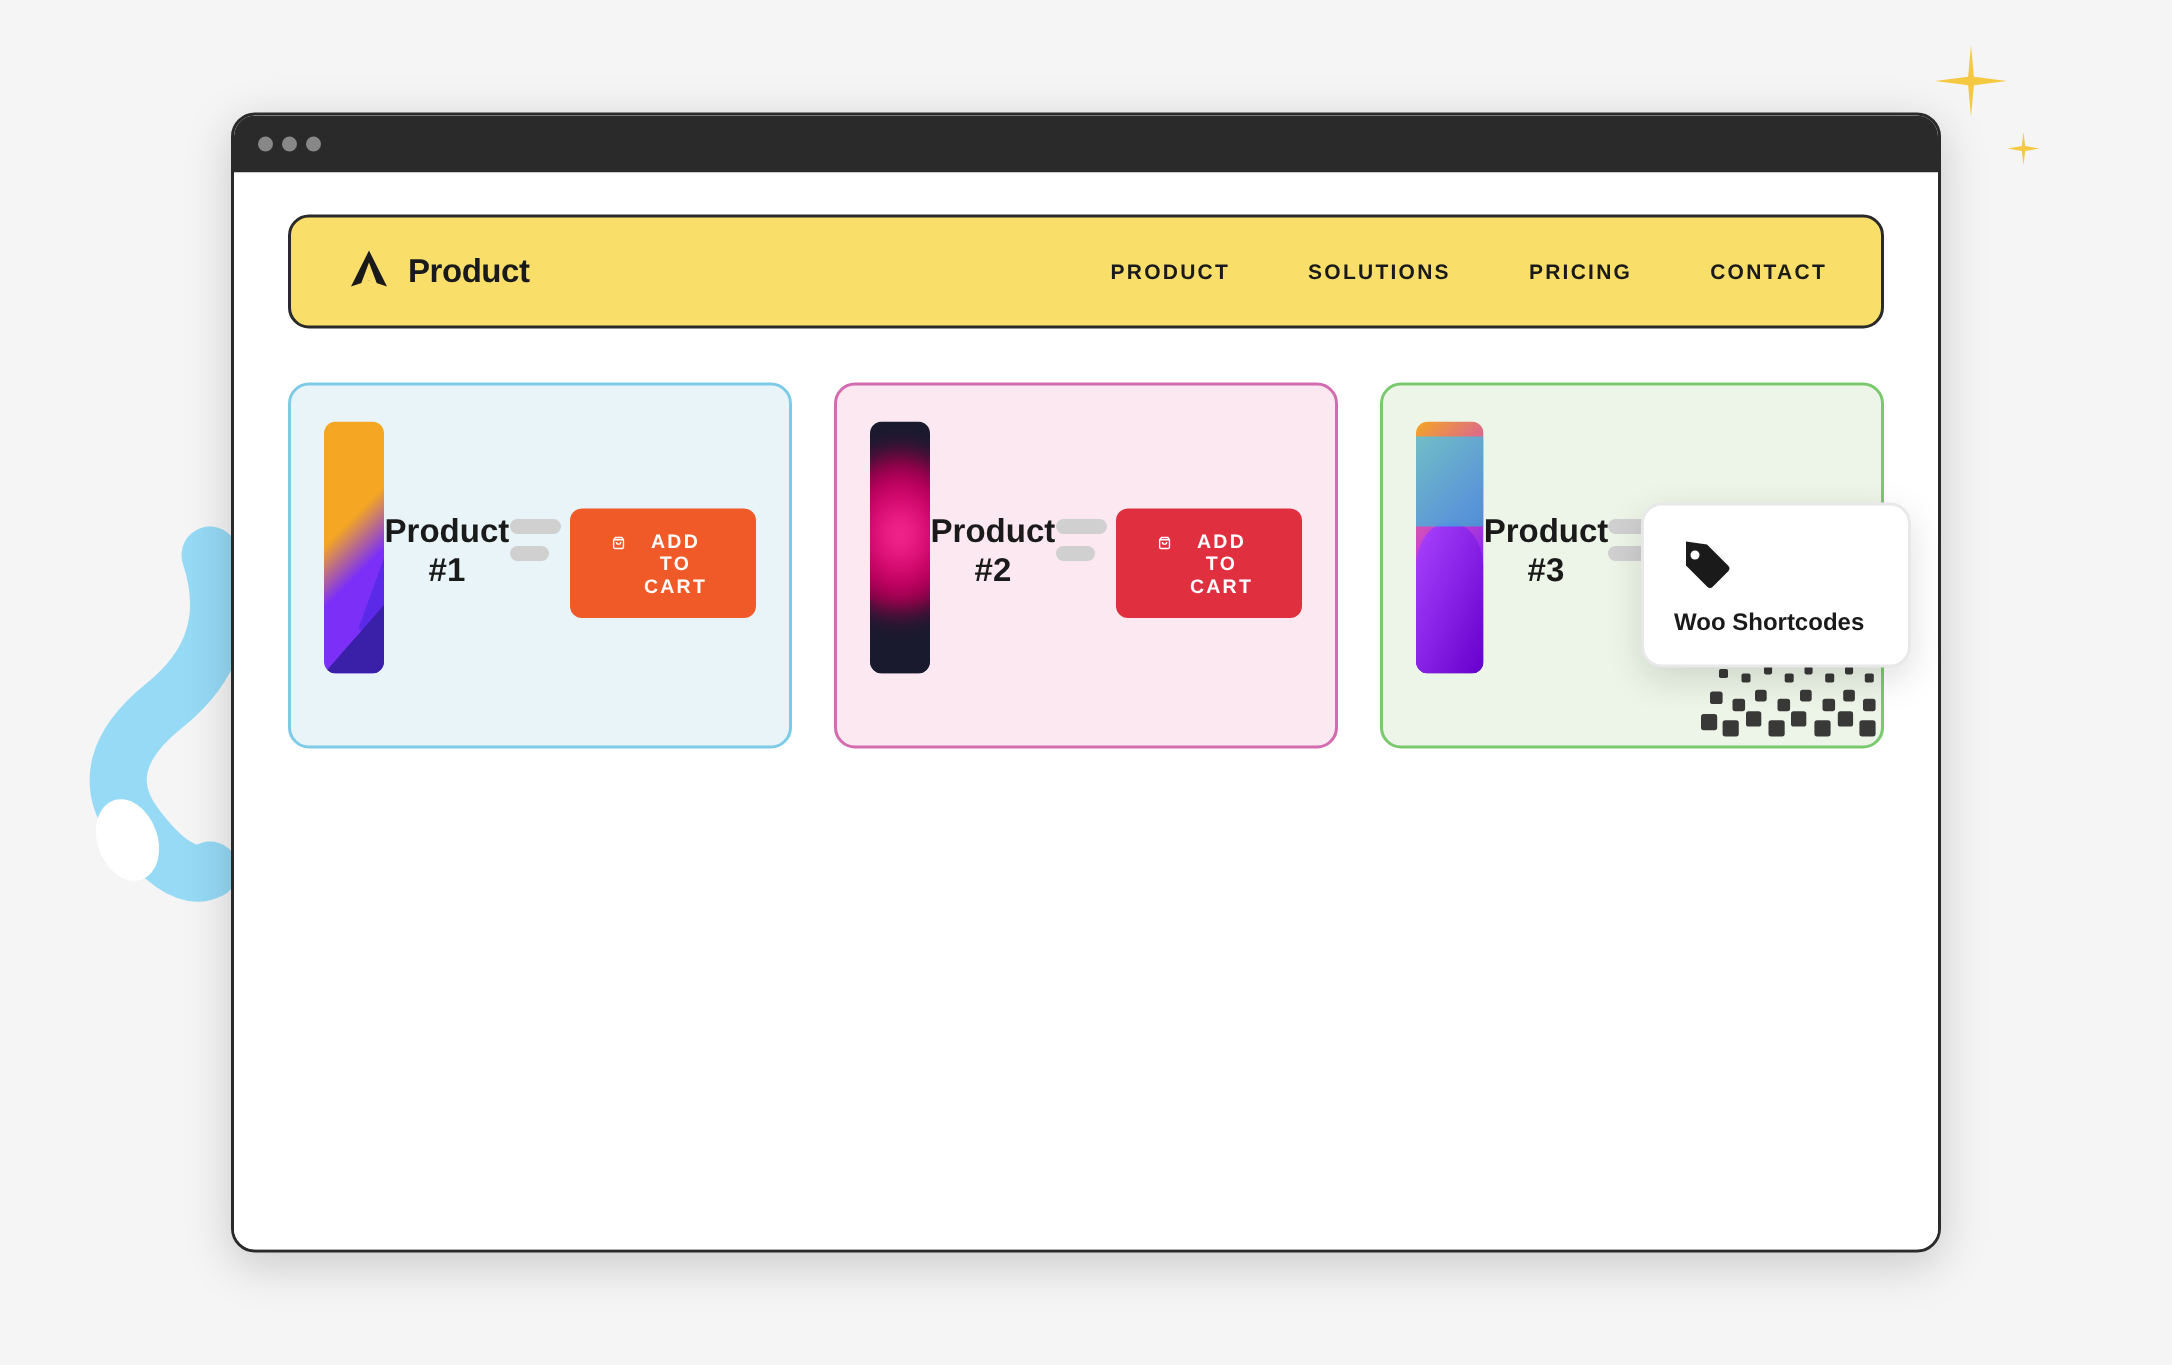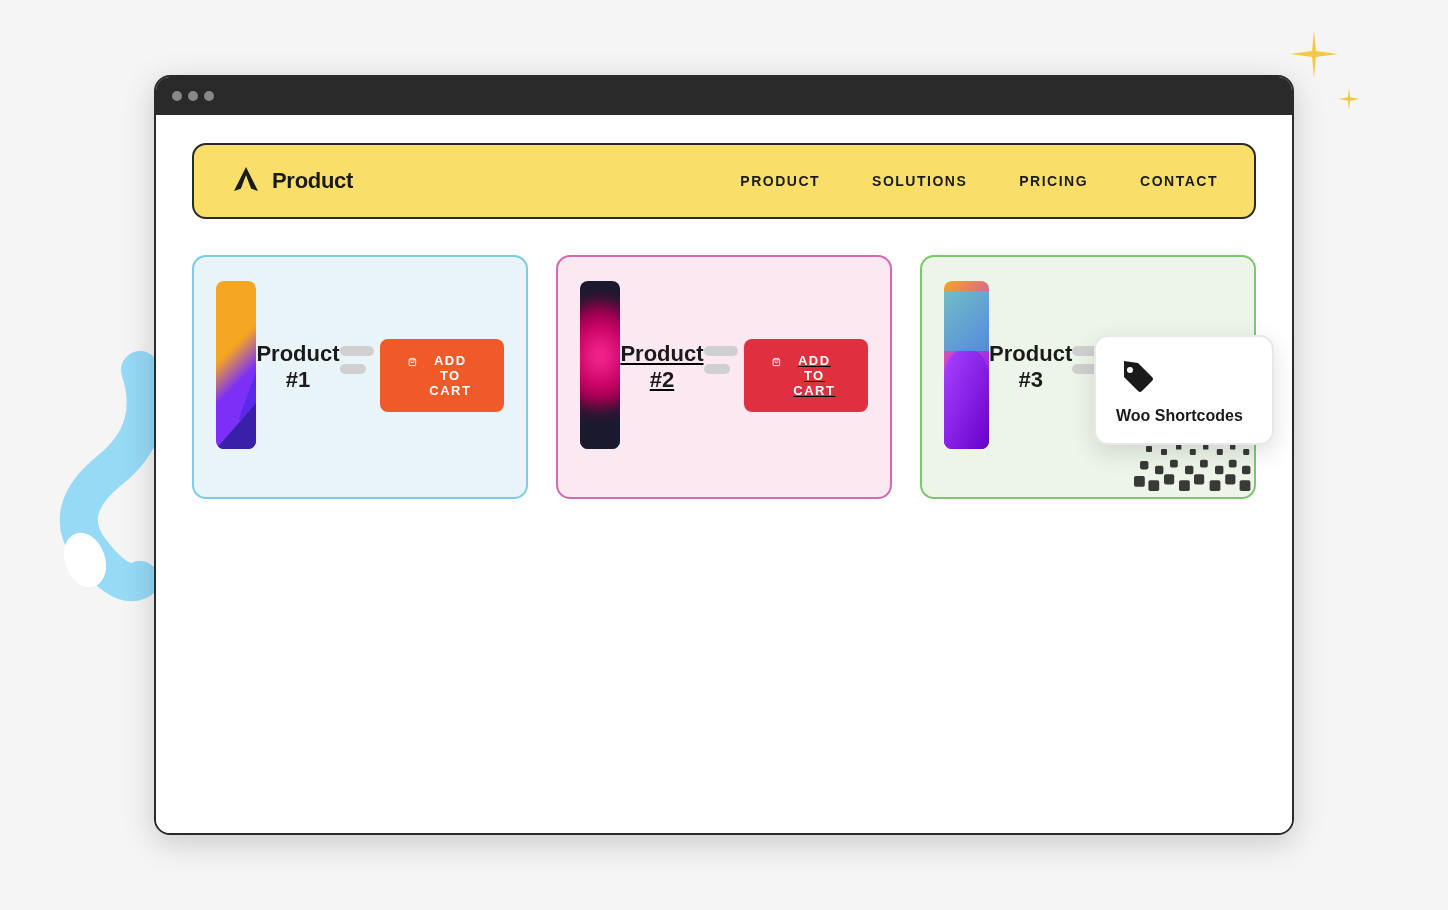--- a/index.html
+++ b/index.html
@@ -151,21 +151,20 @@
     }
 
     .product-card.card-blue {
       background: #e8f4f8;
       border-color: #7ecbe8;
     }
 
     .product-card.card-pink {
       background: #fce8f0;
       border-color: #d46bb0;
-      text-decoration: underline;
     }
 
     .product-card.card-green {
       background: #edf5e8;
       border-color: #7bc96e;
     }
 
     .product-image {
       width: 100%;
       height: 168px;

